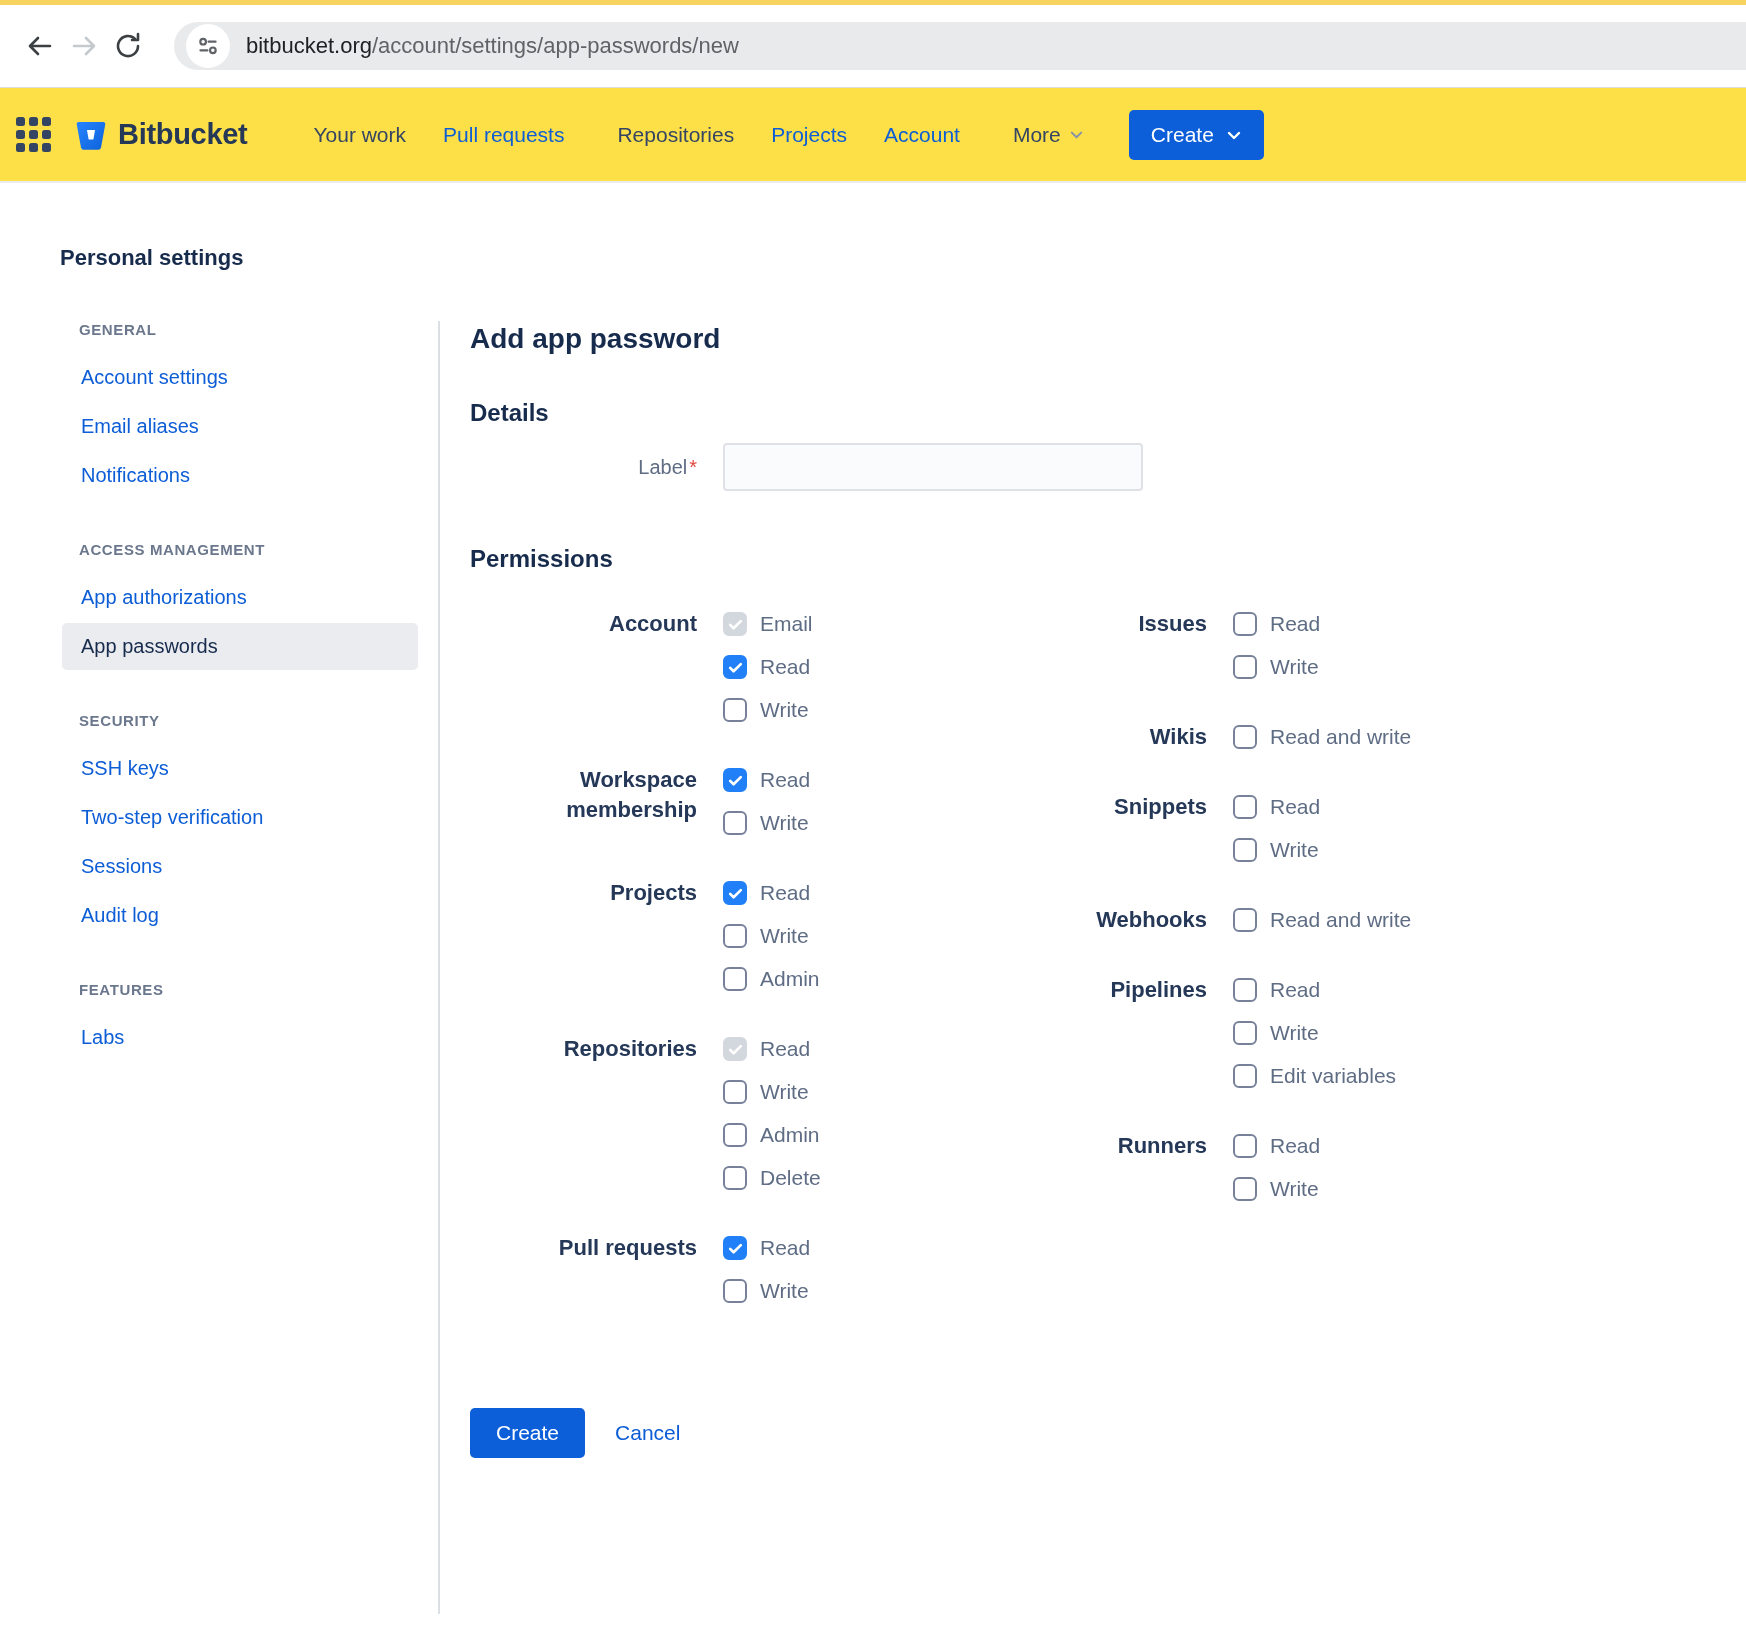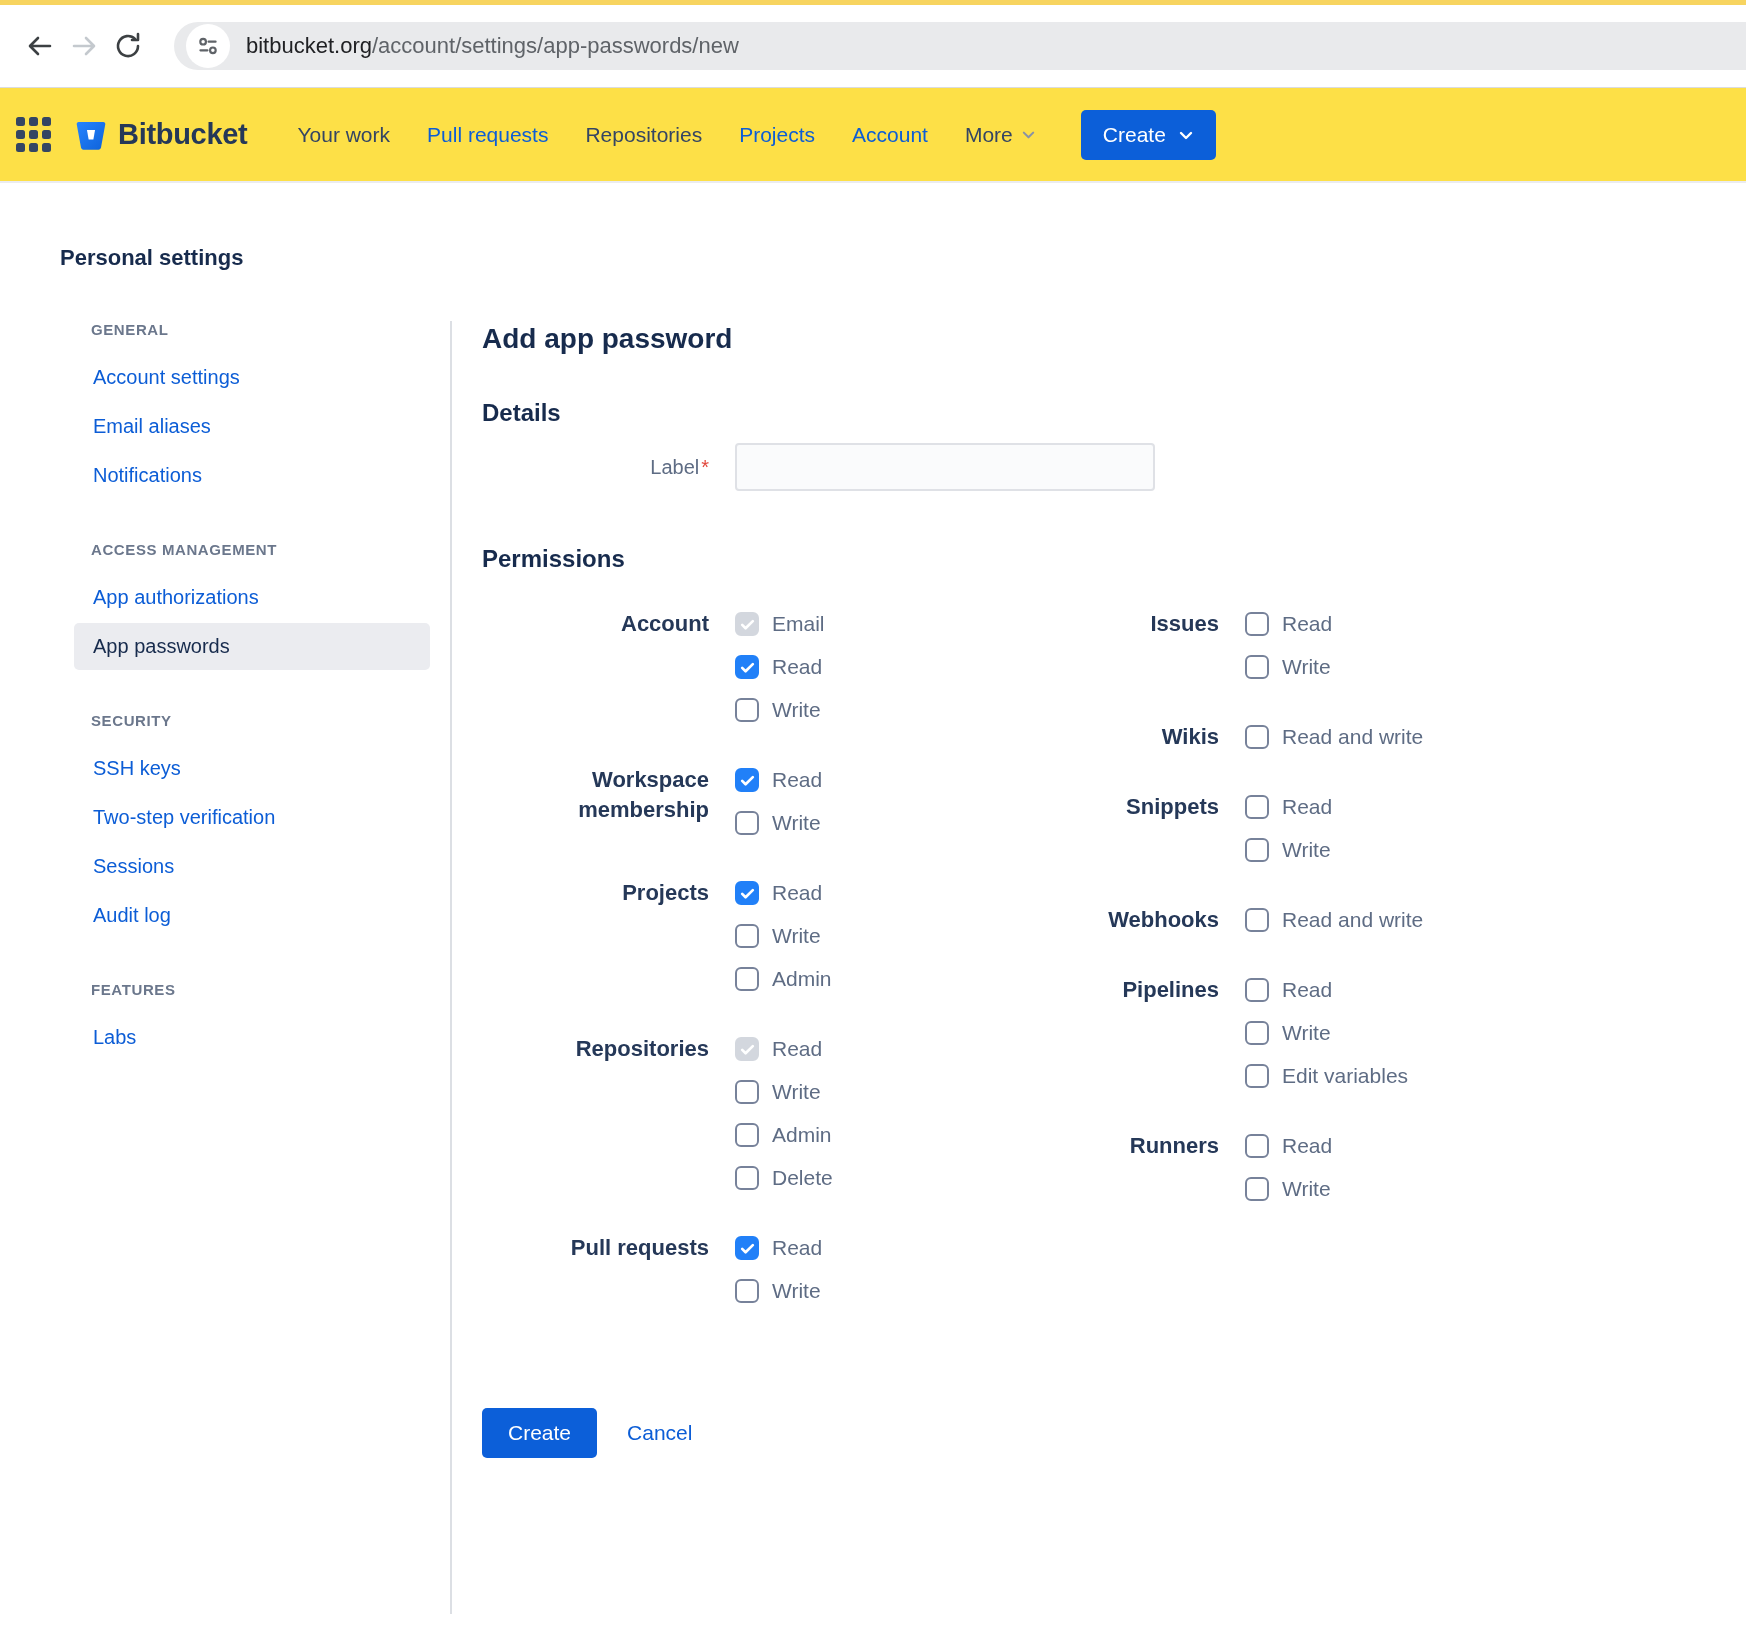--- a/index.html
+++ b/index.html
@@ -24,32 +24,32 @@
   
   .appnav { height: 95px; display: flex; align-items: center; padding: 0 16px;
     border-bottom: 2px solid #EBECF0; background: #fde047; }
   .grid-icon { display: grid; grid-template-columns: repeat(3, 9px); grid-gap: 4px;
     cursor: pointer; flex: none; }
   .grid-icon span { width: 9px; height: 9px; background: #344563; border-radius: 2.5px; }
   .brand { display: flex; align-items: center; margin-left: 22px; flex: none; }
   .brand-name { margin-left: 9px; font-size: 29px; font-weight: 600; color: #253858; letter-spacing: -0.3px; }
   .nav-links { display: flex; align-items: center; margin-left: 50px; gap: 37px; }
   .nav-link { font-size: 21px; white-space: nowrap; display: flex; align-items: center; }
-  .nav-link.dark { color: #344563; }
+  .nav-link.dark { color: #344563; margin-left: 16px; }
   .nav-link.blue { color: #0C5DD6; }
   .nav-chev { margin-left: 8px; display: inline-flex; }
   .create-top { margin-left: 45px; background: #0C5FD9; color: #fff; border: none;
     border-radius: 5px; font-size: 21px; font-family: inherit; padding: 13px 22px;
     display: flex; align-items: center; gap: 12px; cursor: pointer; }
 
   
   .page-title { font-size: 22px; font-weight: 600; color: #172B4D; margin: 62px 0 0 60px; }
   .layout { display: flex; align-items: stretch; margin-top: 50px; min-height: 1293px; }
 
-  .sidebar { width: 438px; flex: none; padding-left: 60px; margin-left: 12px; }
+  .sidebar { width: 438px; flex: none; padding-left: 60px; }
   .side-section { margin-bottom: 42px; }
   .side-heading { font-size: 15px; font-weight: 700; letter-spacing: 0.6px;
     color: #6B778C; padding-left: 19px; margin-bottom: 16px; }
   .side-item { display: block; font-size: 20px; color: #0C5DD6; padding: 12px 16px 12px 19px;
     margin: 0 20px 2px 2px; border-radius: 5px; }
   .side-item.active { background: #EBECF0; color: #172B4D; }
 
   .content { flex: 1; border-left: 2px solid #DCDFE4; padding: 2px 0 0 30px; }
   .content h2 { font-size: 28px; font-weight: 600; color: #172B4D; }
   .content h3 { font-size: 24px; font-weight: 700; color: #172B4D; }

